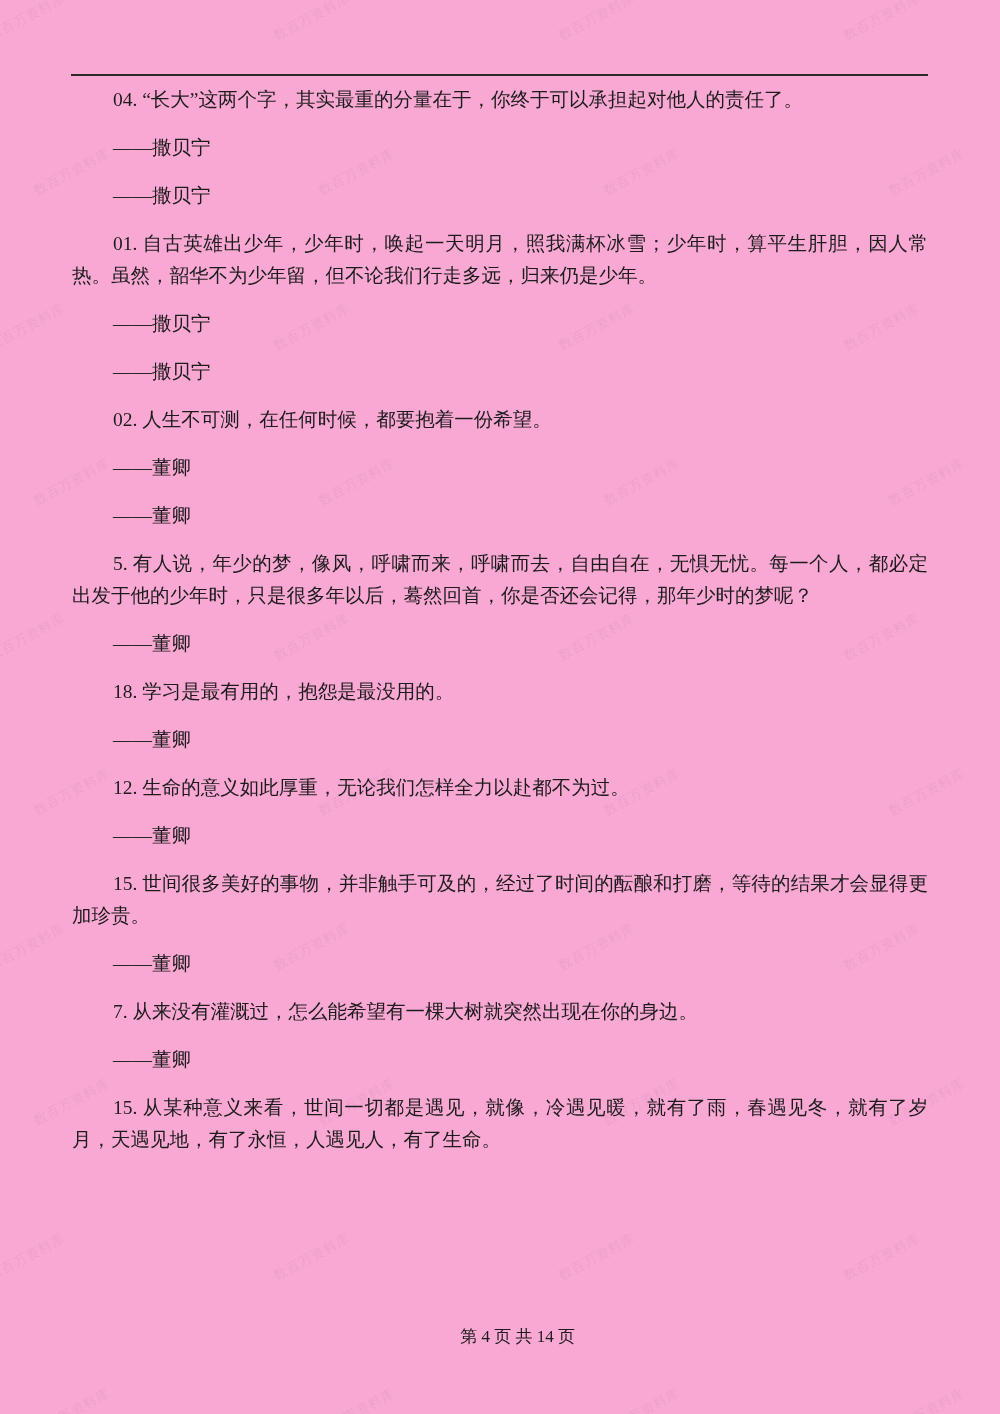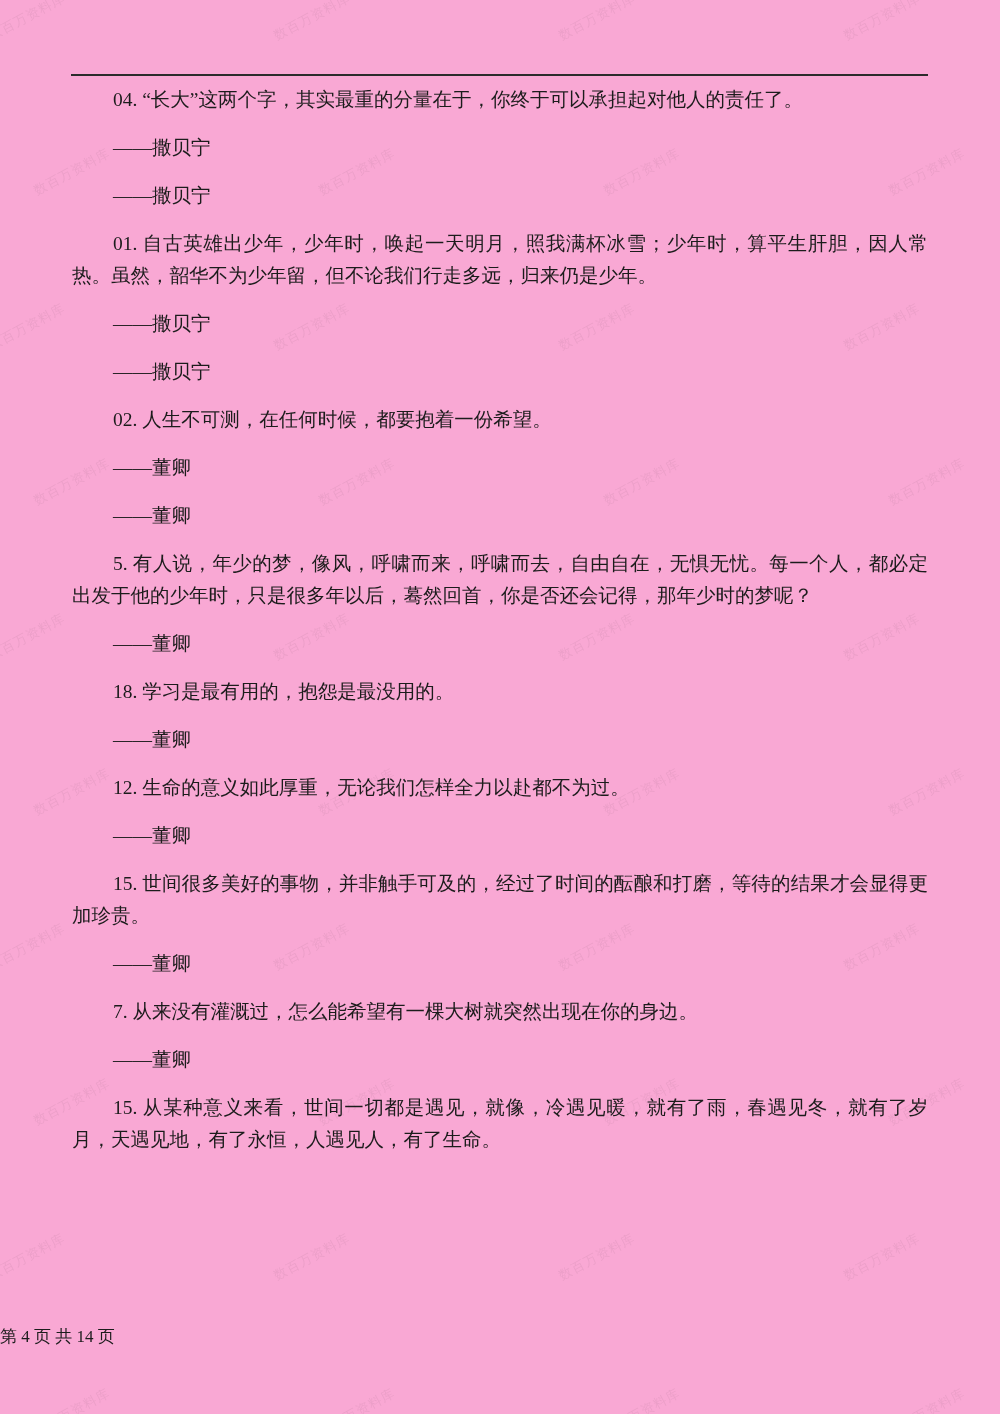--- a/index.html
+++ b/index.html
@@ -31,23 +31,24 @@
     font-size: 19.5px;
     line-height: 32px;
     text-indent: 2.1em;
     text-align: justify;
   }
   .footer {
     position: absolute;
     left: 0;
     right: 0;
     bottom: 66px;
-    text-align: left;
+    text-align: center;
     font-size: 17px;
     color: #1c1c1c;
+    padding-left: 35px;
   }
   .watermark-layer {
     position: absolute;
     inset: 0;
     pointer-events: none;
     z-index: 5;
   }
   .wm {
     position: absolute;
     font-size: 13px;

